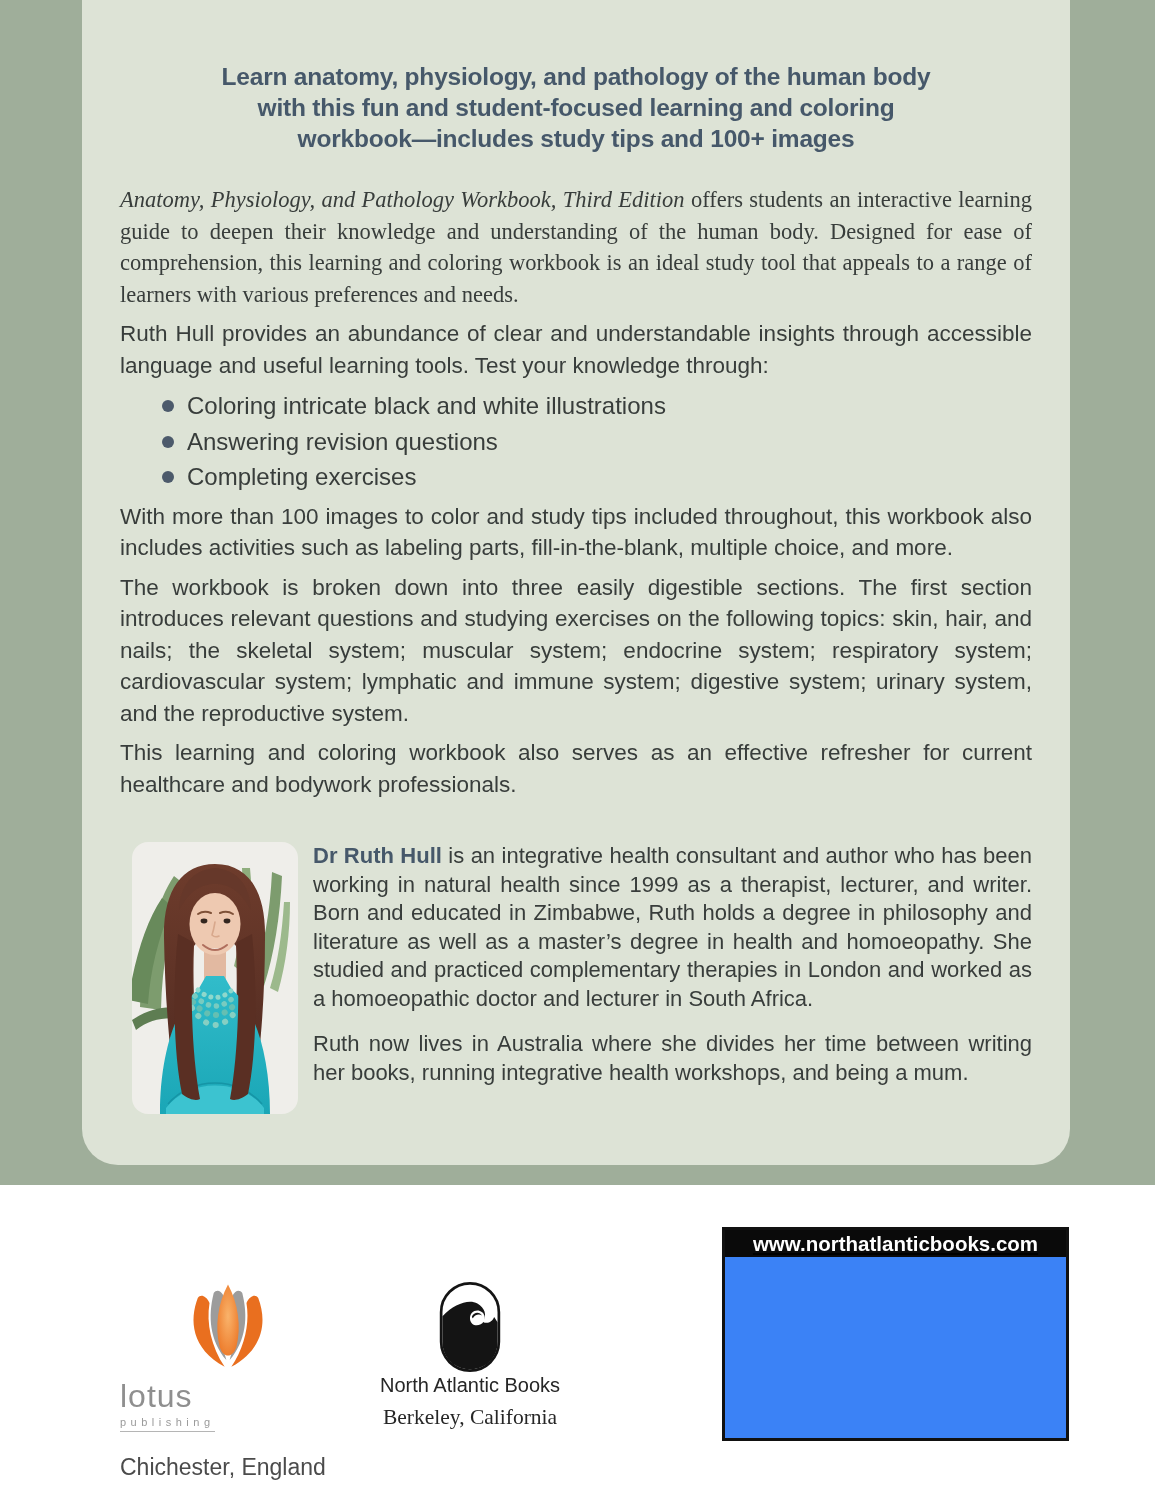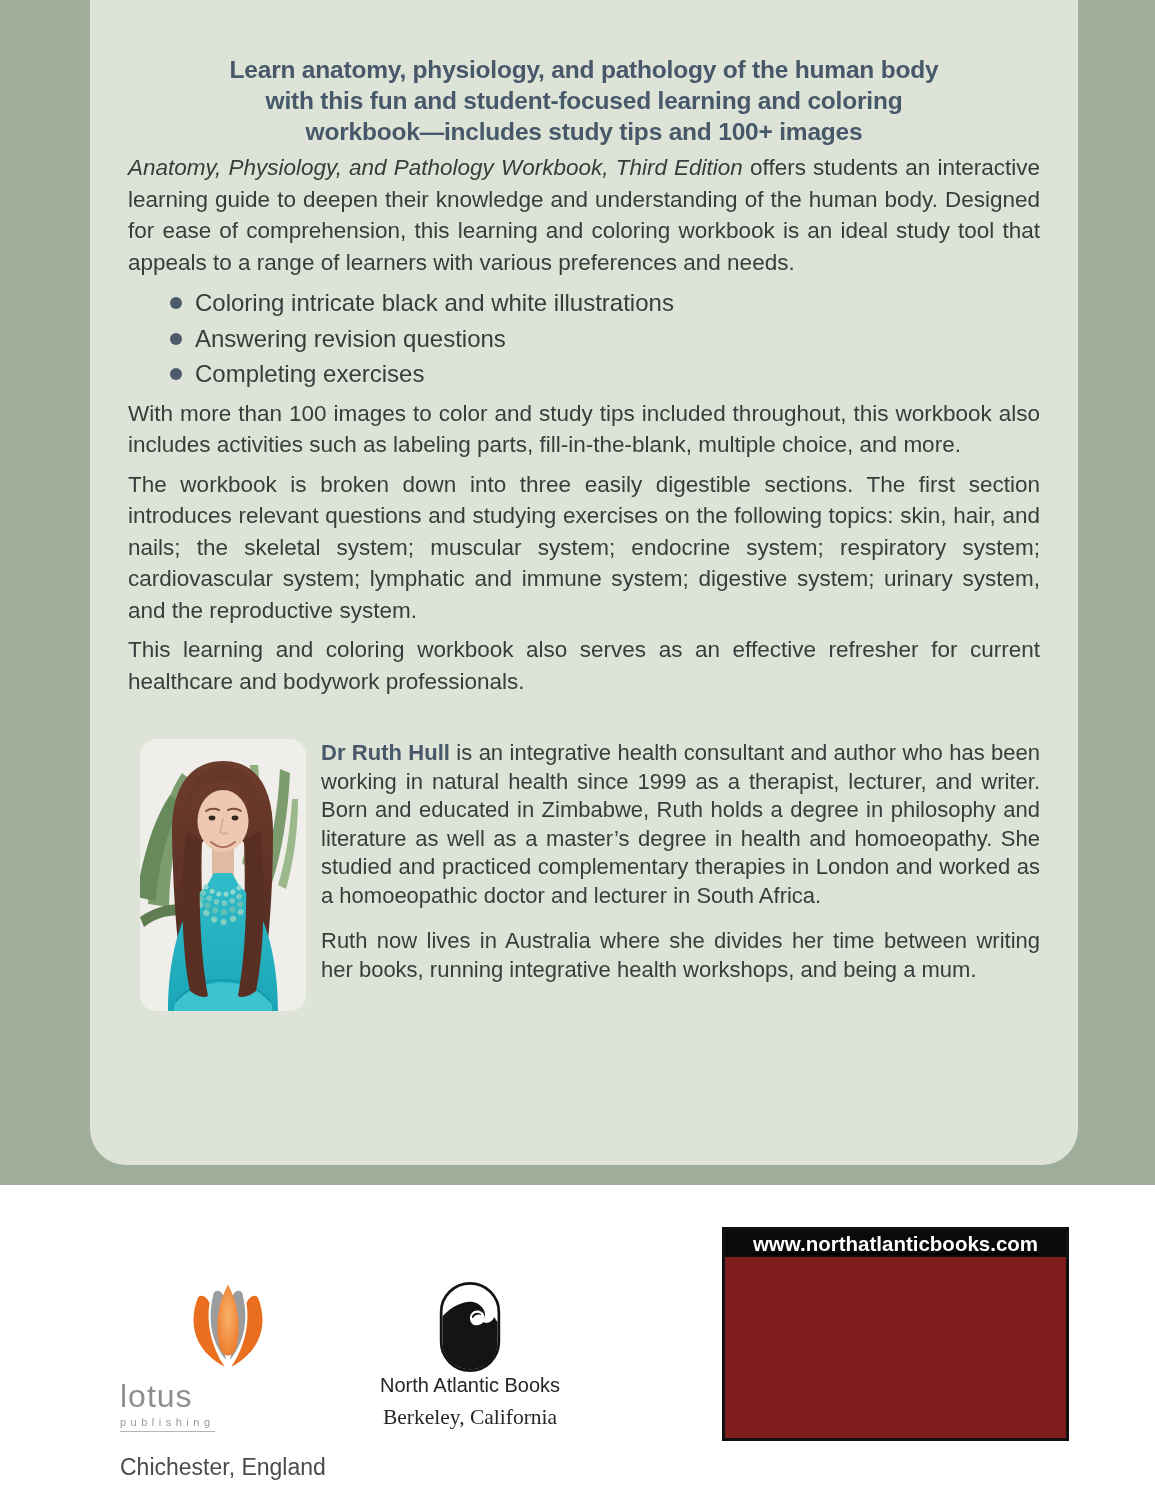--- a/index.html
+++ b/index.html
@@ -3,33 +3,33 @@
 <meta charset="utf-8">
 <style>
   * { margin:0; padding:0; box-sizing:border-box; }
   html,body { background:#ffffff; }
   .cover {
     position:relative; width:1155px; height:1500px; overflow:hidden;
     background:#ffffff; font-family:"Liberation Sans", sans-serif;
   }
   .green-bg { position:absolute; top:0; left:0; width:1155px; height:1185px; background:#9fae9a; }
   .panel {
-    position:absolute; top:0; left:90px; width:988px; height:1165px;
-    background:#dde3d6; border-radius:0 0 36px 36px; padding:8px 38px;
+    position:absolute; top:0; left:82px; width:988px; height:1165px;
+    background:#dde3d6; border-radius:0 0 36px 36px; padding:15px 38px;
   }
   .headline {
     margin:46px auto 0; width:820px; text-align:center;
     font-size:24.5px; line-height:31px; font-weight:bold;
     color:#46586a; letter-spacing:-0.2px;
   }
   .copy p {
     margin-top:8px; font-size:22.5px; line-height:31.5px;
     color:#383d3b; text-align:justify;
   }
-  .copy p.first { margin-top:5px; }
+  .copy p.first { margin-top:30px;font-family:Liberation Serif, serif; }
   .copy em { font-style:italic; }
   ul.bullets { list-style:none; margin:9px 0 5px; padding-left:42px; }
   ul.bullets li {
     position:relative; padding-left:25px; margin-top:4px;
     font-size:24px; line-height:31.5px; color:#383d3b;
   }
   ul.bullets li::before {
     content:""; position:absolute; left:0; top:10px;
     width:12px; height:12px; border-radius:50%; background:#4c5a6b;
   }
@@ -54,21 +54,21 @@
   }
   .lotus-location { margin-top:22px; font-size:23px; color:#4b4b4b; }
 
   .nab-block { position:absolute; left:360px; top:95px; width:220px; text-align:center; }
   .nab-block svg { display:block; margin:0 auto; width:74px; height:94px; }
   .nab-name { font-family:Liberation Sans, sans-serif; font-size:20px; line-height:22px; color:#262626; }
   .nab-location { font-family:"Liberation Serif", serif; font-size:21.5px; color:#262626; margin-top:9px; }
 
   .website-box {
     position:absolute; left:722px; top:42px; width:347px; height:214px;
-    border:3px solid #111111; background:#7f1d1d;text-decoration:underline;
+    border:3px solid #111111; background:#3b82f6;text-decoration:underline;
   }
   .website-bar {
     background:#0a0a0a; color:#ffffff; height:27px; line-height:27px;
     text-align:center; font-weight:bold; font-size:20.5px;
   }
 </style>
 </head>
 <body>
 
 <div class="cover">
@@ -77,20 +77,21 @@
   <div class="panel">
     <div class="headline">
       <div>Learn anatomy, physiology, and pathology of the human body</div>
       <div>with this fun and student-focused learning and coloring</div>
       <div>workbook—includes study tips and 100+ images</div>
     </div>
 
     <div class="copy">
       <p class="first"><em>Anatomy, Physiology, and Pathology Workbook, Third Edition</em><span> offers students an interactive learning guide to deepen their knowledge and understanding of the human body. Designed for ease of comprehension, this learning and coloring workbook is an ideal study tool that appeals to a range of learners with various preferences and needs.</span></p>
 
+      <p>Ruth Hull provides an abundance of clear and understandable insights through accessible language and useful learning tools. Test your knowledge through:</p>
 
       <ul class="bullets">
         <li>Coloring intricate black and white illustrations</li>
         <li>Answering revision questions</li>
         <li>Completing exercises</li>
       </ul>
 
       <p>With more than 100 images to color and study tips included throughout, this workbook also includes activities such as labeling parts, fill-in-the-blank, multiple choice, and more.</p>
       <p>The workbook is broken down into three easily digestible sections. The first section introduces relevant questions and studying exercises on the following topics: skin, hair, and nails; the skeletal system; muscular system; endocrine system; respiratory system; cardiovascular system; lymphatic and immune system; digestive system; urinary system, and the reproductive system.</p>
       <p>This learning and coloring workbook also serves as an effective refresher for current healthcare and bodywork professionals.</p>

